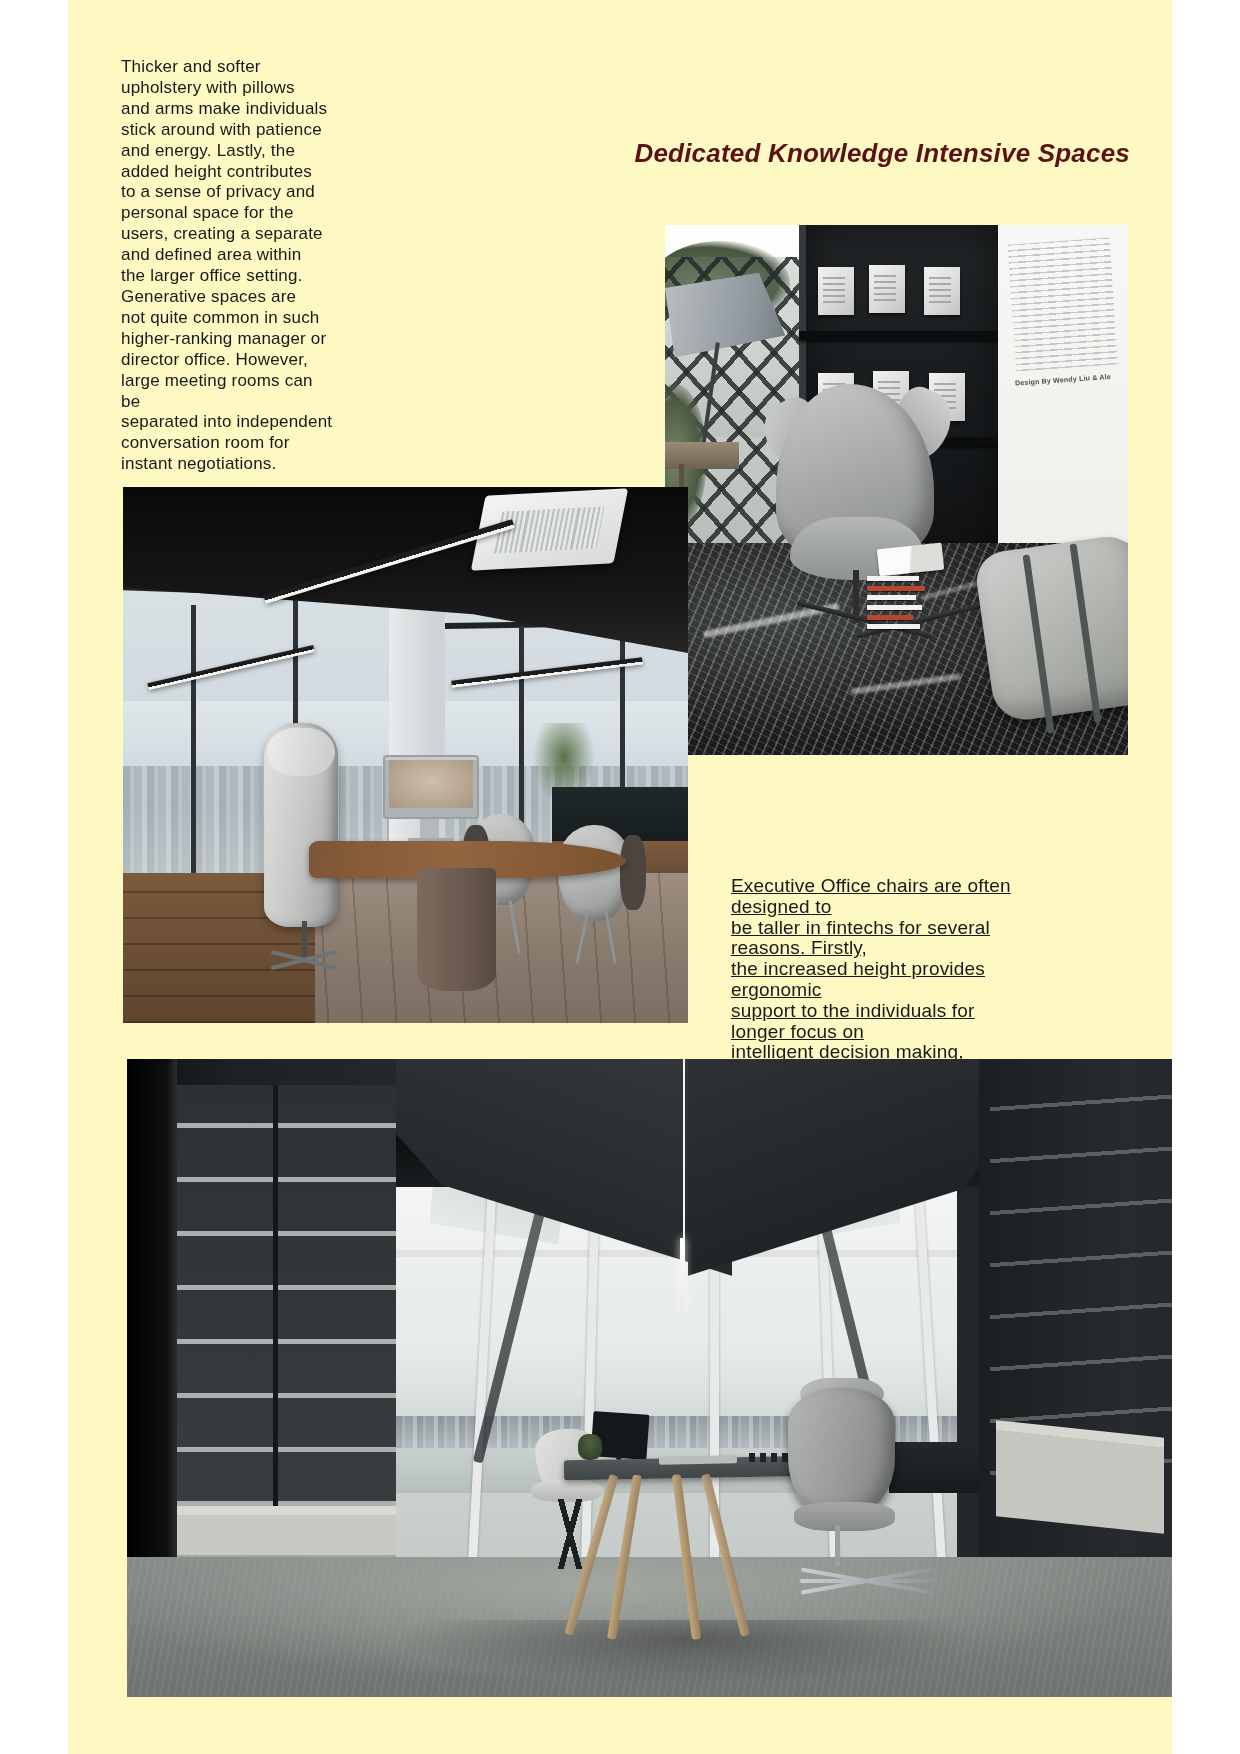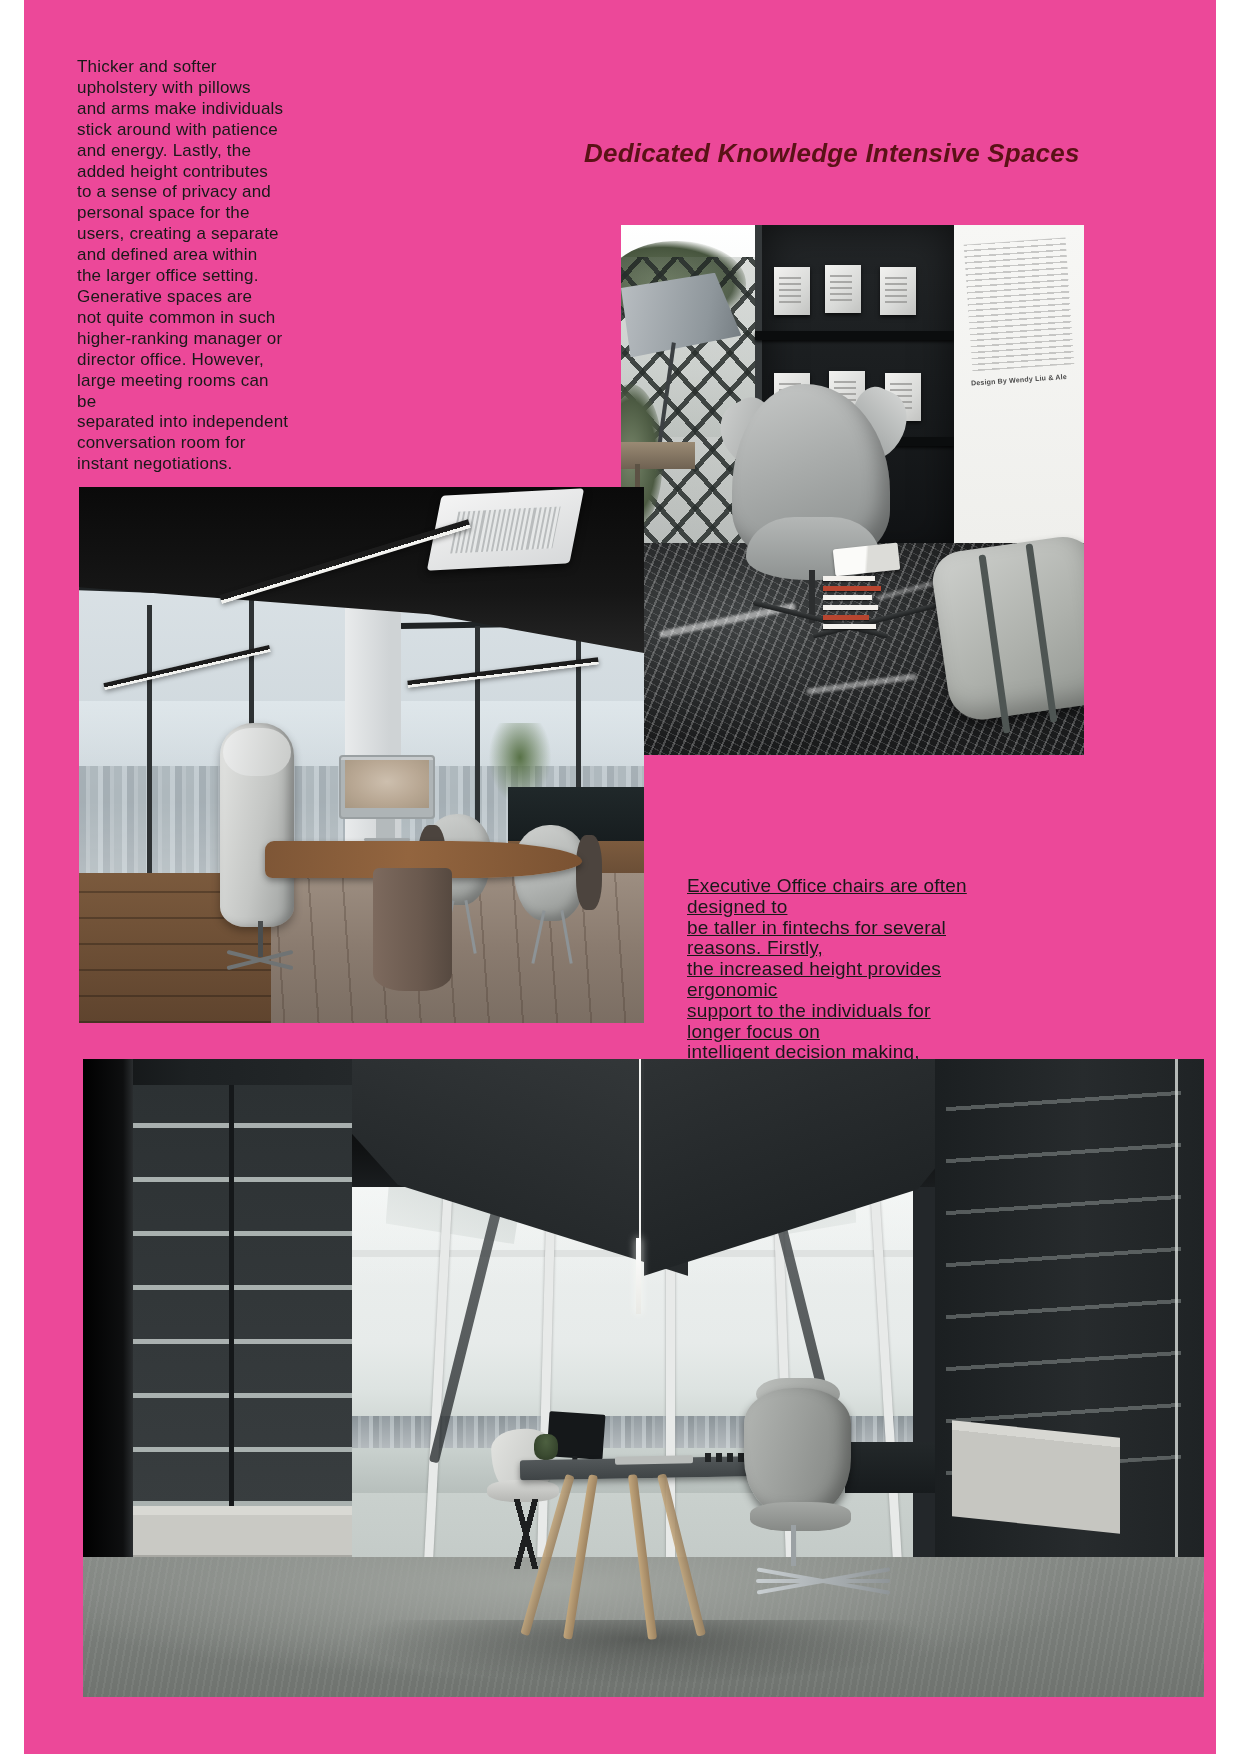--- a/index.html
+++ b/index.html
@@ -1,35 +1,35 @@
 <!DOCTYPE html>
 <html><head>
 <meta charset="utf-8">
 <style>
   * { margin:0; padding:0; box-sizing:border-box; }
   html,body { background:#ffffff; }
   body { font-family:"Liberation Sans", sans-serif; }
-  .page { position:relative; width:1192px; height:1754px; margin:0 auto; background:#ec4899; overflow:hidden;padding-left:32px; }
+  .page { position:relative; width:1104px; height:1754px; margin:0 auto; background:#fef9c3; overflow:hidden;padding-left:32px; }
 
   
   .intro {
     position:absolute; left:53px; top:57px; width:215px;
     font-size:17px; line-height:20.9px; color:#191919;
     white-space:pre-line; letter-spacing:.2px;
   }
   .title-wrap { position:absolute; left:262px; top:34px; width:840px; height:100px; }
   .title-wrap svg text {
     font-family:"Liberation Sans", sans-serif;
     font-style:italic; font-weight:bold;
     fill:#a8906f; stroke:#5b3a16; stroke-width:9;
     paint-order:stroke; stroke-linejoin:round;
   }
   .subtitle {
     position:absolute; left:560px; top:138px; width:502px;
-    font-size:26px; font-weight:bold; font-style:italic;
+    text-align:right; font-size:26px; font-weight:bold; font-style:italic;
     color:#5a1216; letter-spacing:.2px;
   }
   .caption {
     position:absolute; left:663px; top:876px; width:300px;
     font-size:19px; line-height:20.8px; color:#191919;
     white-space:pre-line; letter-spacing:.2px;text-decoration:underline;
   }
 
   
   .photo { position:absolute; overflow:hidden; }

